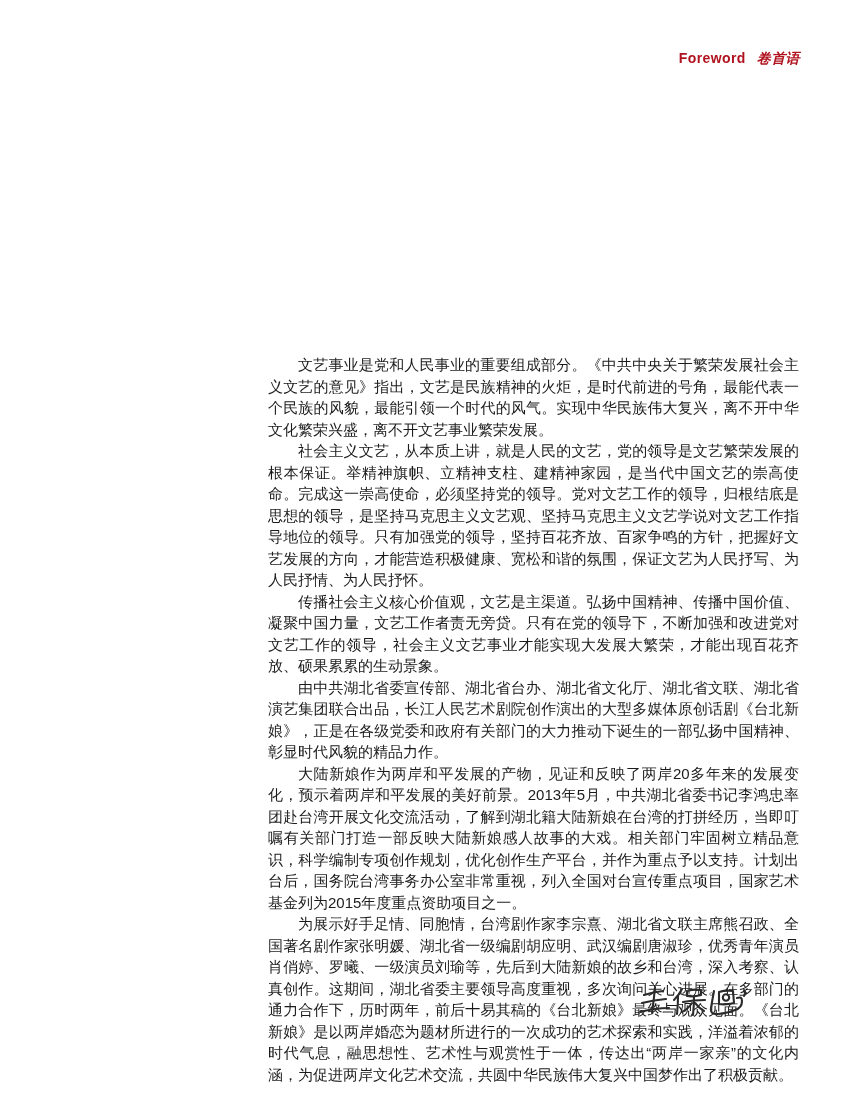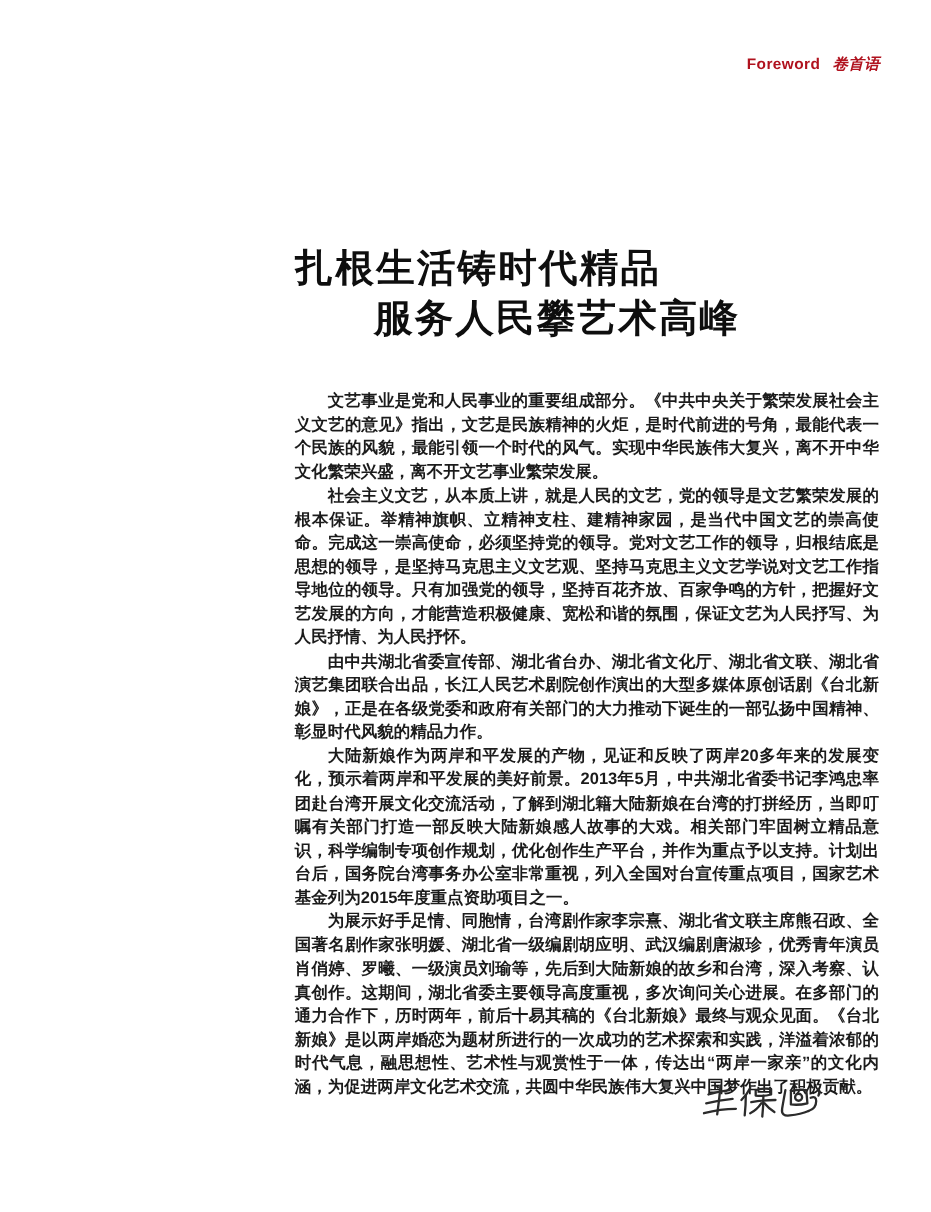--- a/index.html
+++ b/index.html
@@ -24,21 +24,21 @@
     font-family:"Liberation Serif",serif;
     font-size:35px;font-weight:700;color:#0e0e0e;
     line-height:46px;letter-spacing:2px;white-space:nowrap;
   }
   .article-title .line2{padding-left:72px;}
 
   
   .article-body{
     position:absolute;left:268px;top:354px;width:531px;
     font-size:15px;line-height:21.5px;color:#1b1b1b;
-    text-align:justify;font-weight:700;
+    text-align:justify;font-weight:400;
     font-family:"Liberation Sans",sans-serif;
   }
   .article-body p{margin:0;text-indent:2em;}
 
   
   .signature{position:absolute;left:636px;top:978px;width:118px;height:52px;}
   .signature svg{display:block;width:100%;height:100%;}
   .signature path,.signature circle{
     fill:none;stroke:#2b2b2b;stroke-width:2.1;
     stroke-linecap:round;stroke-linejoin:round;
@@ -46,28 +46,25 @@
 </style>
 </head>
 <body>
 
 <div class="page">
 
   <div class="running-head">
     <span class="en">Foreword</span><span class="zh">卷首语</span>
   </div>
 
-  <div class="article-title">
-    <div class="line1">扎根生活铸时代精品</div>
-    <div class="line2">服务人民攀艺术高峰</div>
-  </div>
 
   <div class="article-body">
     <p>文艺事业是党和人民事业的重要组成部分。《中共中央关于繁荣发展社会主义文艺的意见》指出，文艺是民族精神的火炬，是时代前进的号角，最能代表一个民族的风貌，最能引领一个时代的风气。实现中华民族伟大复兴，离不开中华文化繁荣兴盛，离不开文艺事业繁荣发展。</p>
     <p>社会主义文艺，从本质上讲，就是人民的文艺，党的领导是文艺繁荣发展的根本保证。举精神旗帜、立精神支柱、建精神家园，是当代中国文艺的崇高使命。完成这一崇高使命，必须坚持党的领导。党对文艺工作的领导，归根结底是思想的领导，是坚持马克思主义文艺观、坚持马克思主义文艺学说对文艺工作指导地位的领导。只有加强党的领导，坚持百花齐放、百家争鸣的方针，把握好文艺发展的方向，才能营造积极健康、宽松和谐的氛围，保证文艺为人民抒写、为人民抒情、为人民抒怀。</p>
+    <p>传播社会主义核心价值观，文艺是主渠道。弘扬中国精神、传播中国价值、凝聚中国力量，文艺工作者责无旁贷。只有在党的领导下，不断加强和改进党对文艺工作的领导，社会主义文艺事业才能实现大发展大繁荣，才能出现百花齐放、硕果累累的生动景象。</p>
     <p>由中共湖北省委宣传部、湖北省台办、湖北省文化厅、湖北省文联、湖北省演艺集团联合出品，长江人民艺术剧院创作演出的大型多媒体原创话剧《台北新娘》，正是在各级党委和政府有关部门的大力推动下诞生的一部弘扬中国精神、彰显时代风貌的精品力作。</p>
     <p>大陆新娘作为两岸和平发展的产物，见证和反映了两岸20多年来的发展变化，预示着两岸和平发展的美好前景。2013年5月，中共湖北省委书记李鸿忠率团赴台湾开展文化交流活动，了解到湖北籍大陆新娘在台湾的打拼经历，当即叮嘱有关部门打造一部反映大陆新娘感人故事的大戏。相关部门牢固树立精品意识，科学编制专项创作规划，优化创作生产平台，并作为重点予以支持。计划出台后，国务院台湾事务办公室非常重视，列入全国对台宣传重点项目，国家艺术基金列为2015年度重点资助项目之一。</p>
     <p>为展示好手足情、同胞情，台湾剧作家李宗熹、湖北省文联主席熊召政、全国著名剧作家张明媛、湖北省一级编剧胡应明、武汉编剧唐淑珍，优秀青年演员肖俏婷、罗曦、一级演员刘瑜等，先后到大陆新娘的故乡和台湾，深入考察、认真创作。这期间，湖北省委主要领导高度重视，多次询问关心进展。在多部门的通力合作下，历时两年，前后十易其稿的《台北新娘》最终与观众见面。《台北新娘》是以两岸婚恋为题材所进行的一次成功的艺术探索和实践，洋溢着浓郁的时代气息，融思想性、艺术性与观赏性于一体，传达出“两岸一家亲”的文化内涵，为促进两岸文化艺术交流，共圆中华民族伟大复兴中国梦作出了积极贡献。</p>
   </div>
 
   <div class="signature">
     <svg viewBox="0 0 118 52">
 
       <path d="M8 17 Q17 14 27 13"></path>
       <path d="M6 25 Q18 22 30 21"></path>

